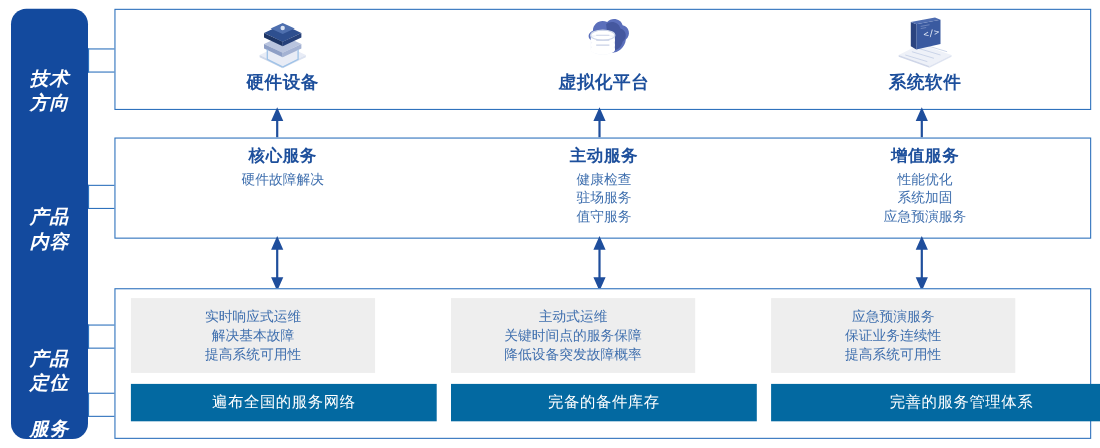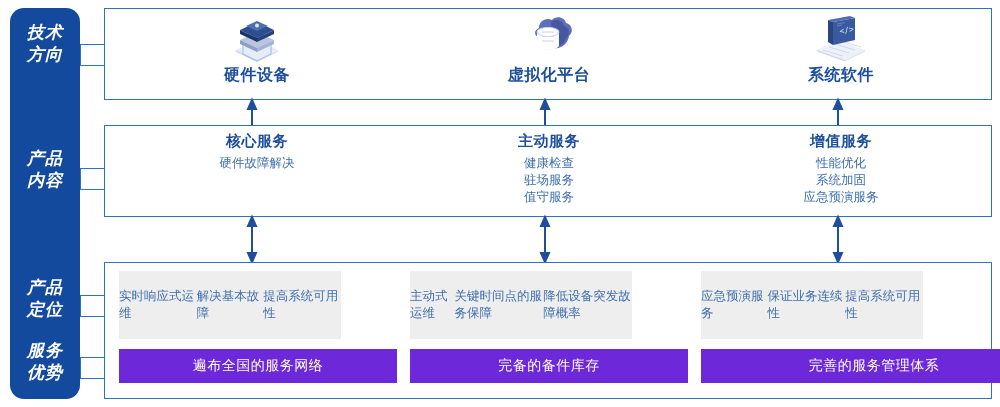--- a/index.html
+++ b/index.html
@@ -37,20 +37,21 @@
     left: 10px;
     width: 70px;
     color: #ffffff;
     font-weight: bold;
     font-style: italic;
     font-size: 17px;
     line-height: 22px;
     text-align: center;
     letter-spacing: 1px;
     white-space: pre-line;
+    margin-top: 39px;
   }
   .rail-label.l1 { top: 22px; }
   .rail-label.l2 { top: 148px; }
   .rail-label.l3 { top: 277px; }
   .rail-label.l4 { top: 340px; }
 
   
   .conn {
     position: absolute;
     border-left: 1.5px solid #2f72bd;
@@ -123,35 +124,35 @@
     left: 104px; top: 262px;
     width: 888px; height: 137px;
   }
   .pos-card {
     position: absolute;
     top: 8px;
     width: 222px;
     height: 68px;
     background: #eeeeee;
     display: flex;
-    flex-direction: row;
+    flex-direction: column;
     align-items: center;
     justify-content: center;
   }
   .pos-card .pos-line {
     font-size: 12.5px;
     color: #3f6fae;
     line-height: 17px;
   }
   .adv-card {
     position: absolute;
     top: 86px;
     width: 278px;
     height: 34px;
-    background: #6d28d9;
+    background: #0369a1;
     display: flex;
     align-items: center;
     justify-content: center;
   }
   .adv-card .adv-text {
     font-size: 14px;
     color: #ffffff;
     letter-spacing: .5px;
   }
 

